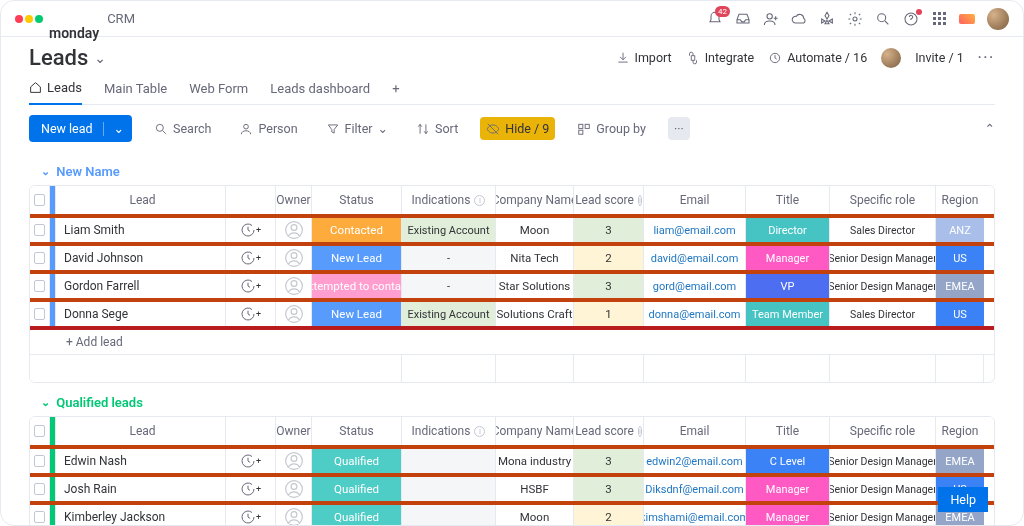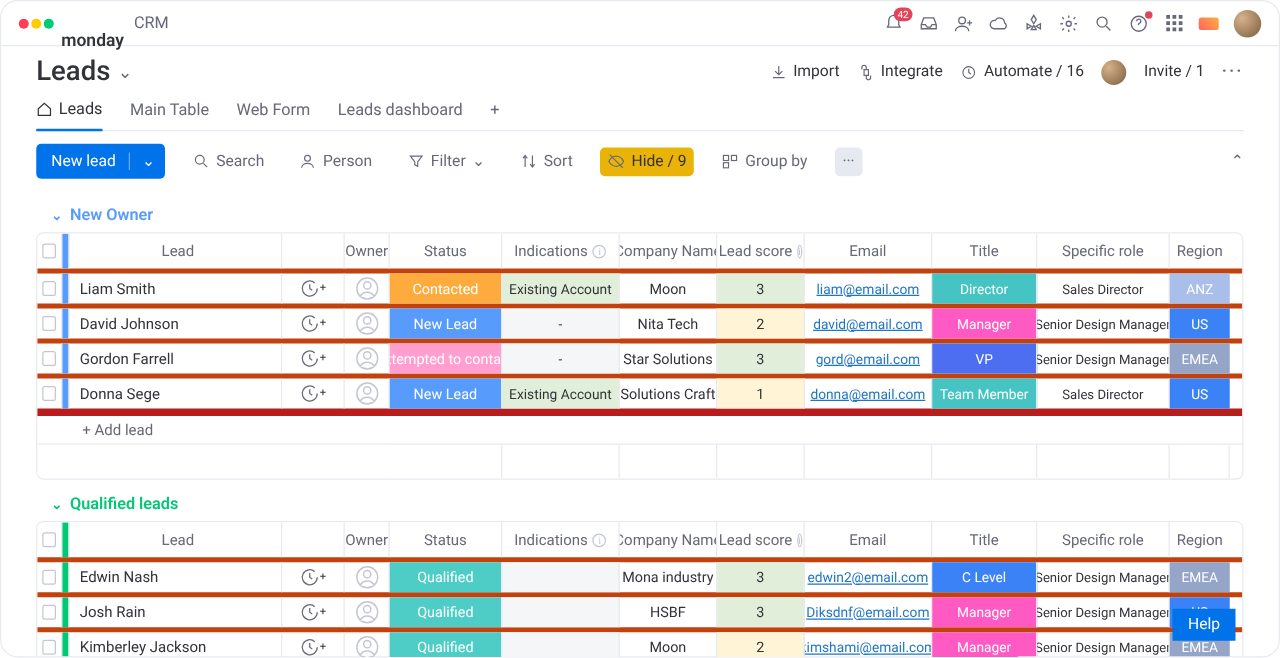--- a/index.html
+++ b/index.html
@@ -68,25 +68,25 @@
   .grp-green-bg .stripe-i{background:#00c875;}
   .cell.lead{justify-content:flex-start;padding-left:8px;}
   .cell.owner{color:#c5c7d0;}
   .cell.owner svg{width:20px;height:20px;stroke:#c5c7d0;fill:#fff;stroke-width:1.4;}
   .cell.activ svg{width:16px;height:16px;stroke:#676879;fill:none;stroke-width:1.5;}
   .cell.activ .plus{font-size:9px;}
   .status{color:#fff;font-size:11.5px;}
   .indic{font-size:11px;background:#f5f6f8;}
   .company{font-size:11.5px;}
   .score{font-size:11.5px;}
-  .email{color:#1f76c2;font-size:11px;text-decoration:underline;}
+  .email{color:#1f76c2;font-size:11px;}
   .ttl{color:#fff;font-size:11px;}
   .role{font-size:10.5px;}
   .region{color:#fff;font-size:11px;}
-  .addrow{height:28px;display:flex;align-items:center;padding-left:36px;color:#676879;font-size:12px;border-top:6px solid #b91c1c;}
+  .addrow{height:28px;display:flex;align-items:center;padding-left:36px;color:#676879;font-size:12px;border-top:4px solid #b91c1c;}
   .info-ico{width:11px;height:11px;border:1px solid #c3c6d4;border-radius:50%;display:inline-flex;align-items:center;justify-content:center;font-size:8px;color:#c3c6d4;margin-left:4px;}
   .sumrow{height:28px;border-top:1px solid #e6e9ef;display:grid;grid-template-columns:20px 6px 170px 50px 36px 90px 94px 78px 70px 102px 84px 106px 48px;}
   .sumrow .scell{border-right:1px solid #e6e9ef;}
   .sumrow .scell.blank{background:#fff;border:none;}
   .help{position:fixed;bottom:14px;right:36px;background:#0073ea;color:#fff;padding:5px 12px;border-radius:0;font-size:12.5px;cursor:pointer;}
 </style>
 </head>
 <body>
 
 <div class="topbar">
@@ -270,21 +270,21 @@
       <span>Group by</span>
     </div>
   <div class="tbtn sq">···</div>
   <div class="collapse-chev">⌃</div>
 </div>
 
 <div class="groups" id="groups-root">
     <div class="group">
       <div class="grp-hdr grp-blue">
         <span class="cv">⌄</span>
-        <span>New Owner</span>
+        <span>New Name</span>
       </div>
       <div class="tbl grp-blue-bg">
         <div class="row head">
           <div class="cell cb">
             <div class="cbox"></div>
           </div>
           <div class="cell stripe">
             <div class="stripe-i"></div>
           </div>
           <div class="cell lead" style="justify-content:center">Lead</div>

